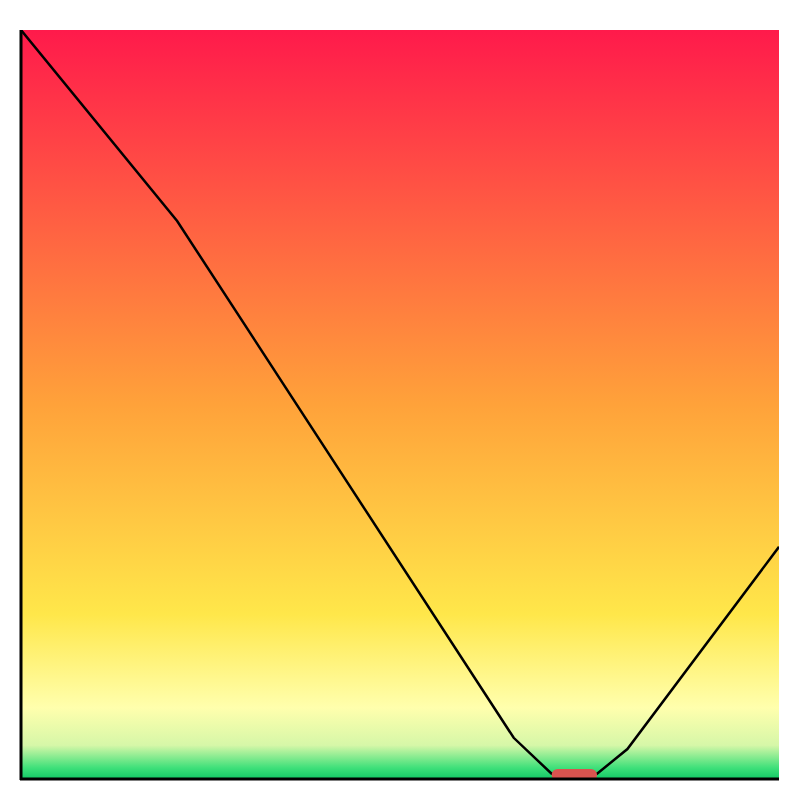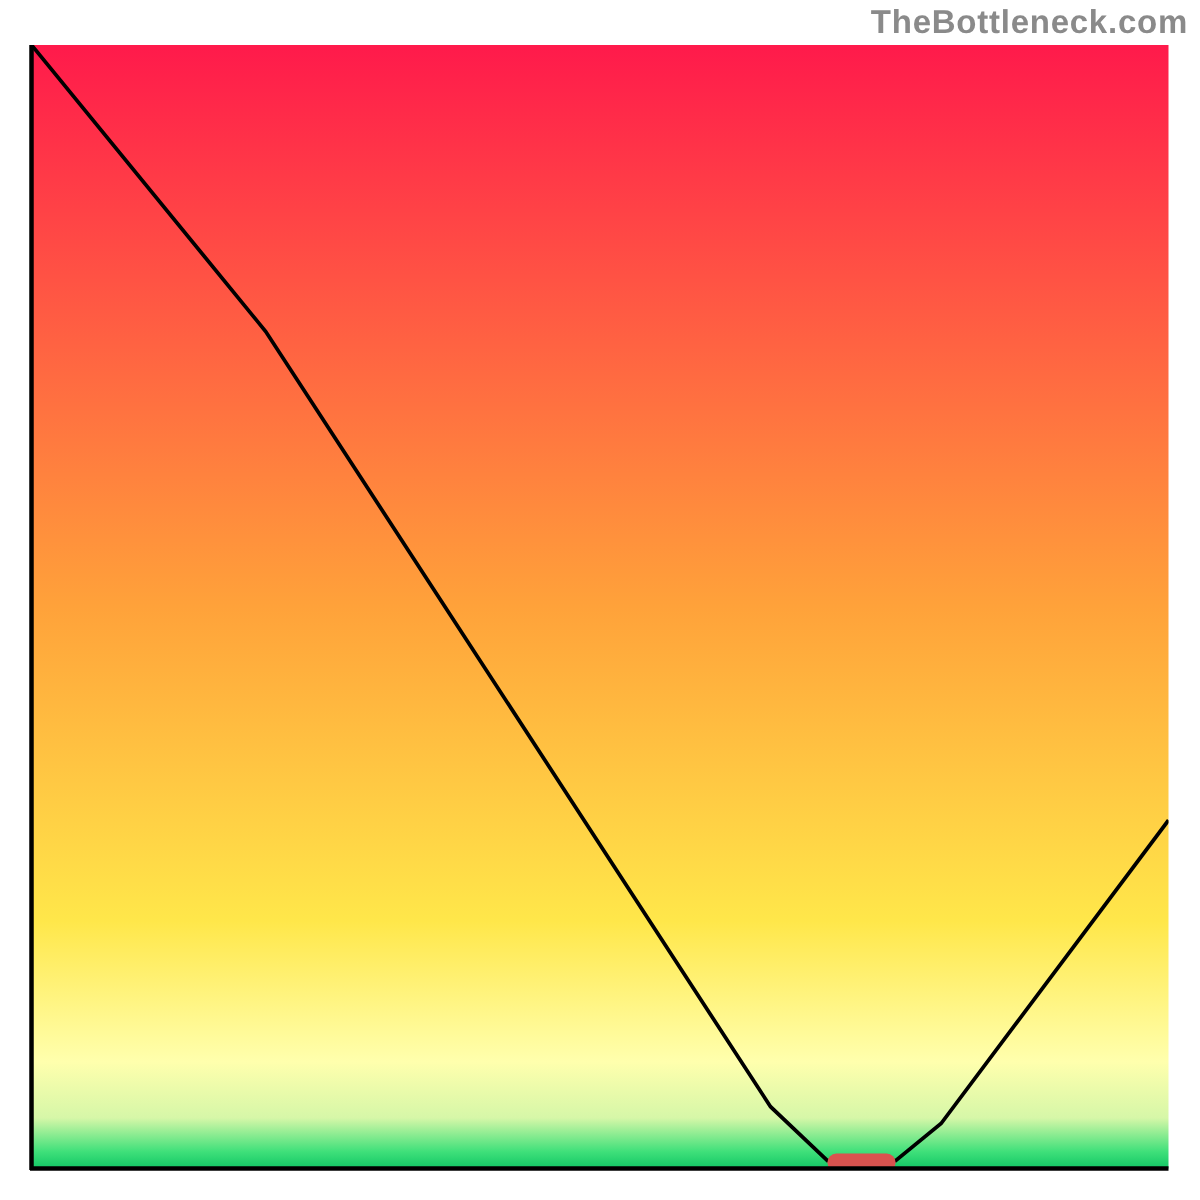--- a/index.html
+++ b/index.html
@@ -26,21 +26,20 @@
     letter-spacing: 0.5px;
   }
   svg {
     display: block;
   }
 </style>
 </head>
 <body>
 <div class="container">
 
-<div class="watermark">TheBottleneck.com</div>
 
 <svg id="chart-svg" width="800" height="800" viewBox="0 0 800 800">
   <defs>
     <linearGradient id="bg-grad" x1="0" y1="0" x2="0" y2="1">
           <stop offset="0%" stop-color="#ff1a4b"></stop>
           <stop offset="50%" stop-color="#ffa23a"></stop>
           <stop offset="78%" stop-color="#ffe74a"></stop>
           <stop offset="90.5%" stop-color="#ffffad"></stop>
           <stop offset="95.5%" stop-color="#d6f7a8"></stop>
           <stop offset="98.5%" stop-color="#3fe07a"></stop>

